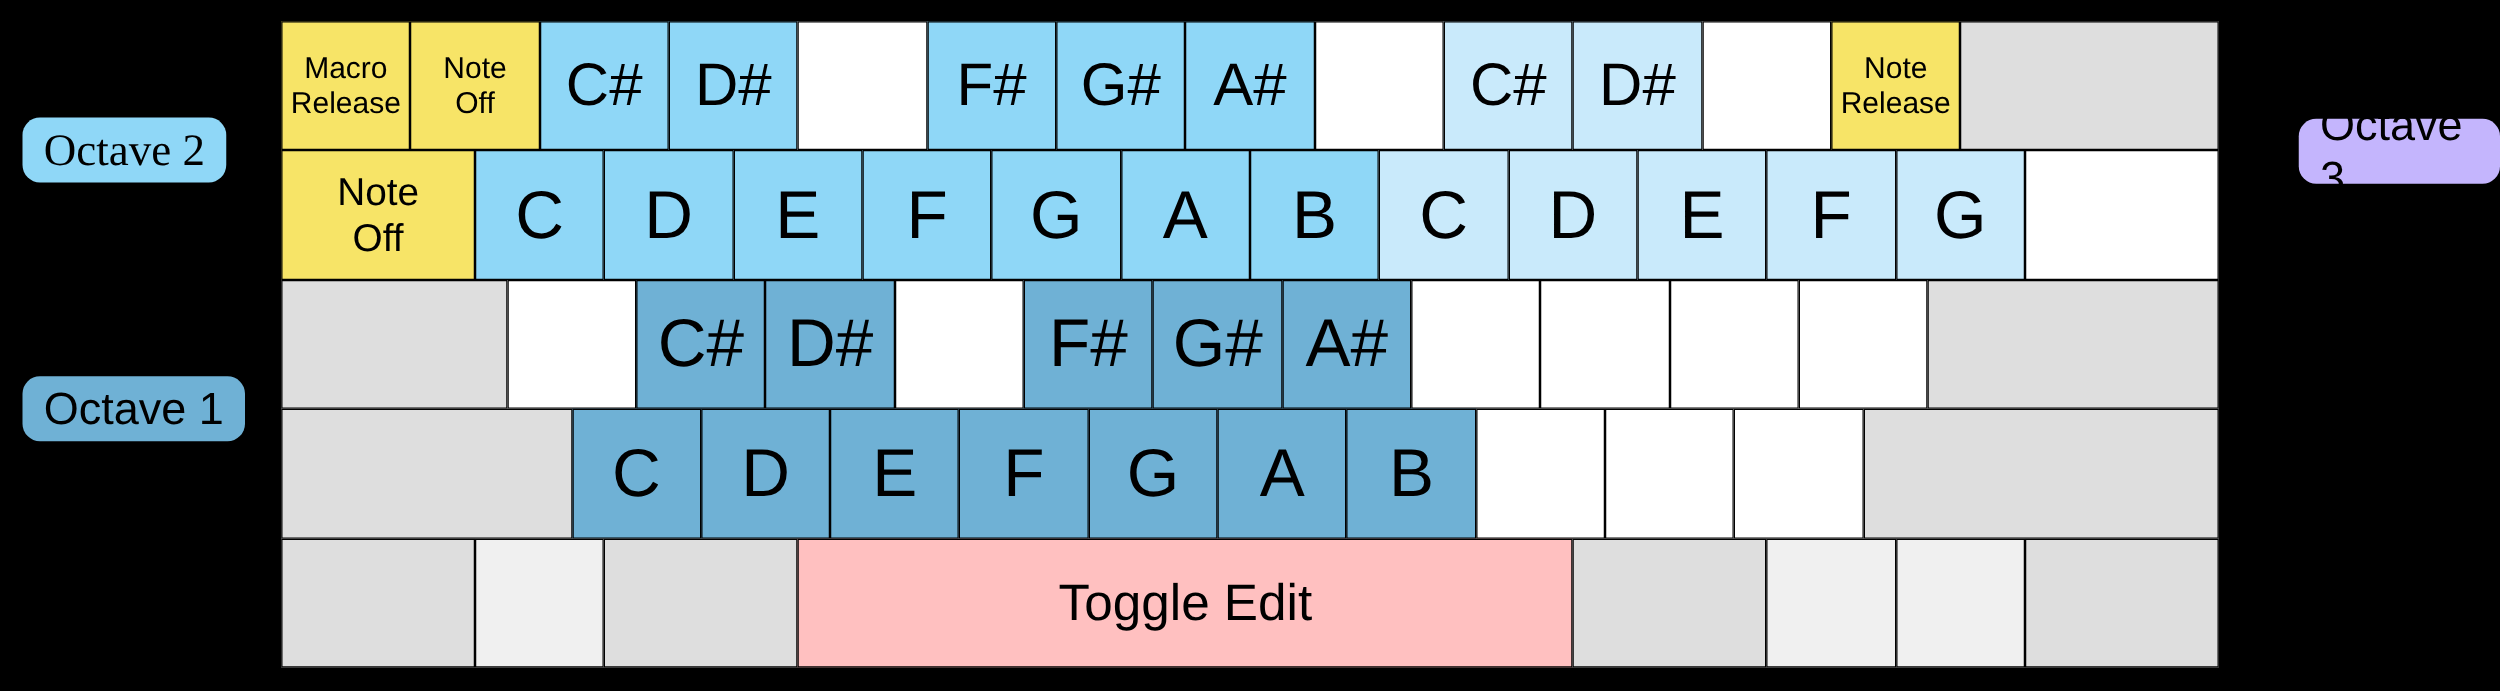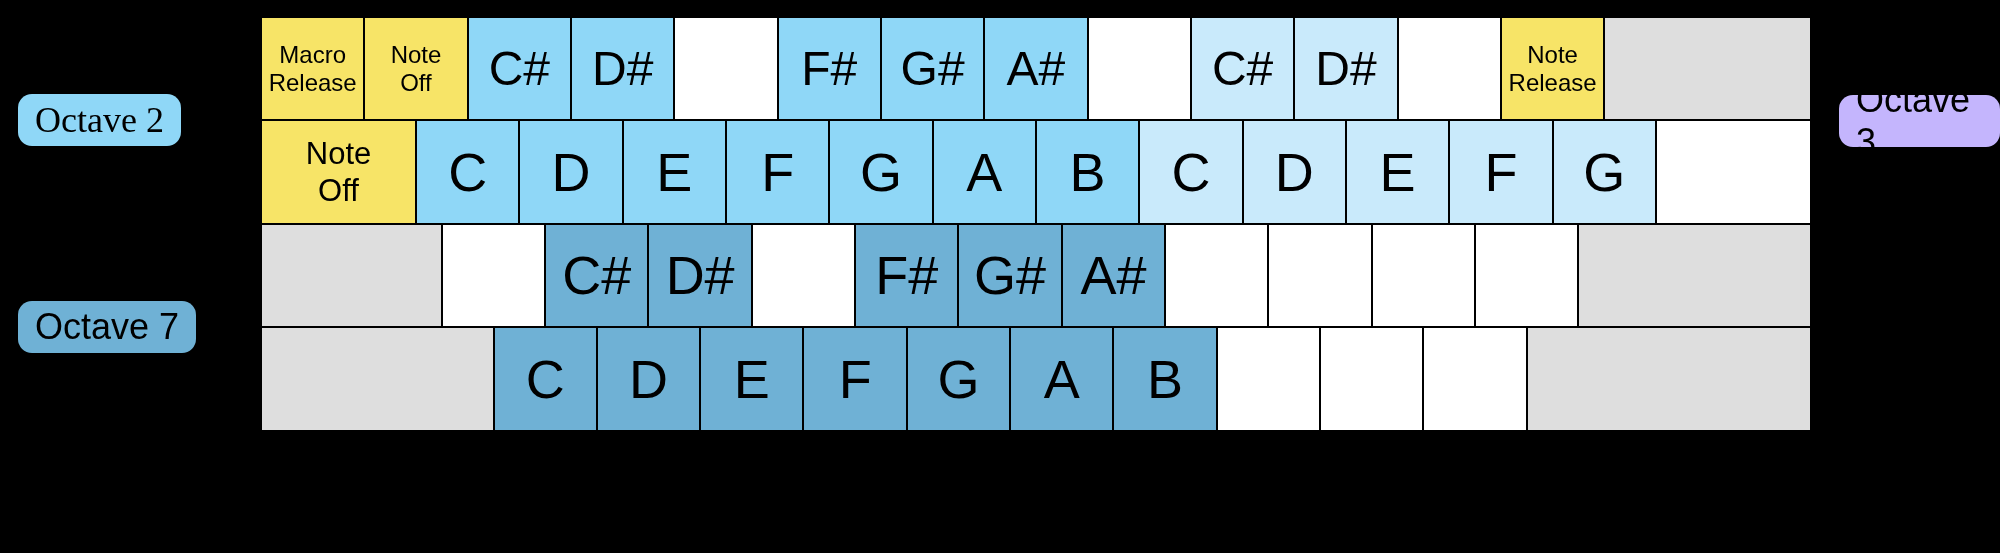--- a/index.html
+++ b/index.html
@@ -6,21 +6,21 @@
   body {
     width: 2000px; height: 553px;
     background: #000;
     position: relative;
     overflow: hidden;
     font-family: "Liberation Sans", sans-serif;
   }
   .board {
     position: absolute;
     left: 225px; top: 17px;
-    width: 1550px; height: 517px; margin-left: 36px;
+    width: 1550px; height: 517px;
   }
   .krow { display: flex; height: 20%; }
   .key {
     box-sizing: border-box;
     flex: 0 0 auto;
     border: 1.5px solid #000;
     display: flex;
     align-items: center;
     justify-content: center;
     text-align: center;
@@ -111,17 +111,27 @@
       <div class="key size-note" style="width: 6.66667%; background: rgb(111, 177, 213); border-color: rgb(0, 0, 0);">E</div>
       <div class="key size-note" style="width: 6.66667%; background: rgb(111, 177, 213); border-color: rgb(0, 0, 0);">F</div>
       <div class="key size-note" style="width: 6.66667%; background: rgb(111, 177, 213); border-color: rgb(0, 0, 0);">G</div>
       <div class="key size-note" style="width: 6.66667%; background: rgb(111, 177, 213); border-color: rgb(0, 0, 0);">A</div>
       <div class="key size-note" style="width: 6.66667%; background: rgb(111, 177, 213); border-color: rgb(0, 0, 0);">B</div>
       <div class="key" style="width: 6.66667%; background: rgb(255, 255, 255); border-color: rgb(0, 0, 0);"></div>
       <div class="key" style="width: 6.66667%; background: rgb(255, 255, 255); border-color: rgb(0, 0, 0);"></div>
       <div class="key" style="width: 6.66667%; background: rgb(255, 255, 255); border-color: rgb(0, 0, 0);"></div>
       <div class="key" style="width: 18.3333%; background: rgb(222, 222, 222); border-color: rgb(0, 0, 0);"></div>
     </div>
+    <div class="krow">
+      <div class="key" style="width: 10%; background: rgb(222, 222, 222); border-color: rgb(0, 0, 0);"></div>
+      <div class="key" style="width: 6.66667%; background: rgb(240, 240, 240); border-color: rgb(0, 0, 0);"></div>
+      <div class="key" style="width: 10%; background: rgb(222, 222, 222); border-color: rgb(0, 0, 0);"></div>
+      <div class="key size-space" style="width: 40%; background: rgb(255, 192, 192); border-color: rgb(0, 0, 0);">Toggle Edit</div>
+      <div class="key" style="width: 10%; background: rgb(222, 222, 222); border-color: rgb(0, 0, 0);"></div>
+      <div class="key" style="width: 6.66667%; background: rgb(240, 240, 240); border-color: rgb(0, 0, 0);"></div>
+      <div class="key" style="width: 6.66667%; background: rgb(240, 240, 240); border-color: rgb(0, 0, 0);"></div>
+      <div class="key" style="width: 10%; background: rgb(222, 222, 222); border-color: rgb(0, 0, 0);"></div>
+    </div>
   </div>
 
 <div class="badge badge-octave-2" style="background: rgb(143, 215, 247); font-family: Liberation Serif, serif;">Octave 2</div>
-<div class="badge badge-octave-1" style="background: rgb(111, 177, 213);">Octave 7</div>
+<div class="badge badge-octave-1" style="background: rgb(111, 177, 213);">Octave 1</div>
 <div class="badge badge-octave-3" style="background: #c4b5fd; margin-left: 36px;">Octave 3</div>
 
 </body></html>

